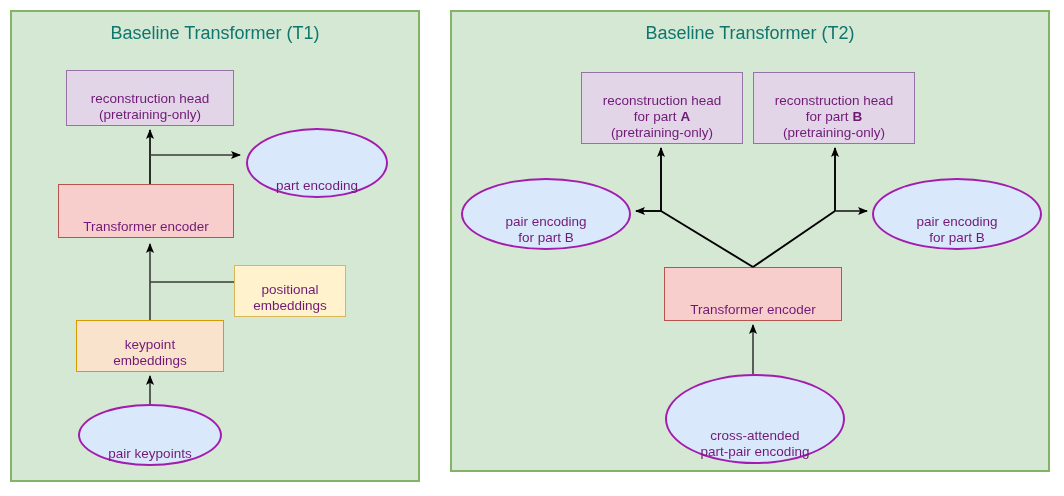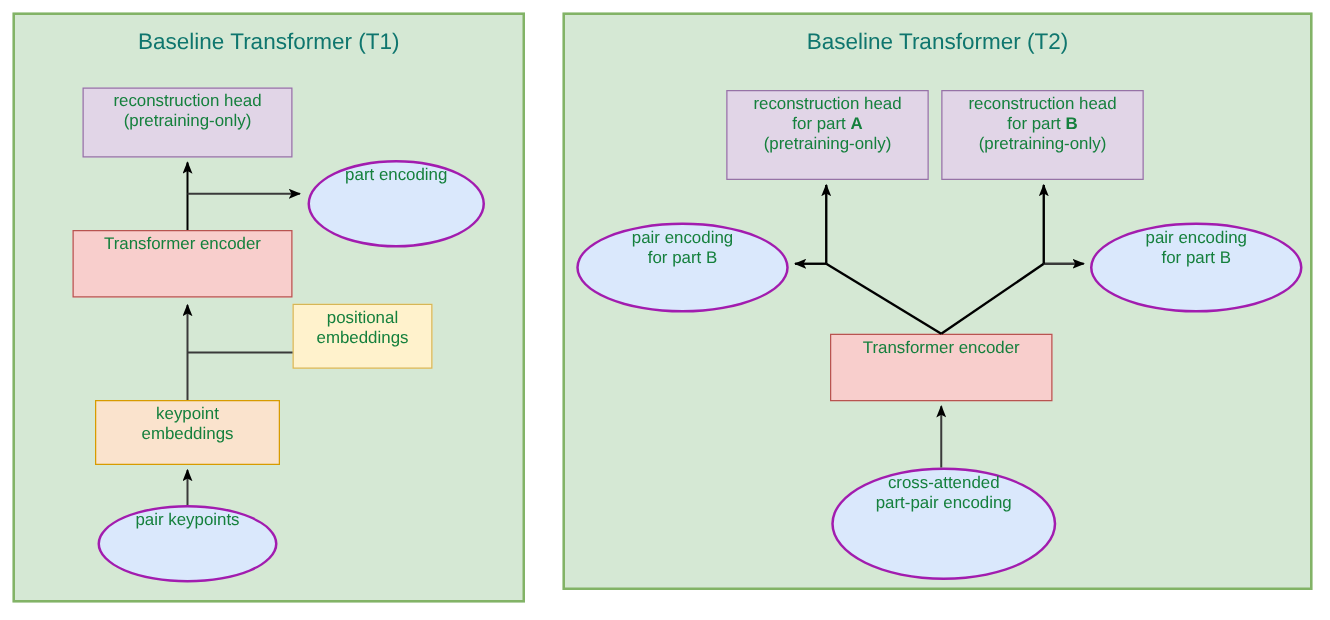--- a/index.html
+++ b/index.html
@@ -36,44 +36,44 @@
     white-space: nowrap;
     line-height: 22px;
   }
   #title-t1 { left: 10px; top: 22px; width: 410px; }
   #title-t2 { left: 450px; top: 22px; width: 600px; text-align: center; }
 
   .node {
     position: absolute;
     box-sizing: border-box;
     display: flex;
-    align-items: flex-start;
+    align-items: flex-end;
     justify-content: center;
     text-align: center;
     font-size: 13.5px;
     line-height: 16px;
-    color: #15803d;
+    color: #701a75;
     padding: 2px 4px;
   }
   .box { border-width: 1px; border-style: solid; }
   .purple { background: #e1d5e7; border-color: #9673a6; }
   .pink   { background: #f8cecc; border-color: #b85450; }
   .orange { background: #fae3cd; border-color: #d79b00; }
   .yellow { background: #fff2cc; border-color: #d6b656; }
   .ellipse {
     background: #dae8fc;
     border: 2px solid #a21caf;
     border-radius: 50%;
   }
 
   
   #t1-recon-head   { left: 66px;  top: 70px;  width: 168px; height: 56px; }
   #t1-part-enc     { left: 246px; top: 128px; width: 142px; height: 70px; }
   #t1-encoder      { left: 58px;  top: 184px; width: 176px; height: 54px; }
-  #t1-pos-emb      { left: 234px; top: 243px; width: 112px; height: 52px; }
+  #t1-pos-emb      { left: 234px; top: 265px; width: 112px; height: 52px; }
   #t1-kp-emb       { left: 76px;  top: 320px; width: 148px; height: 52px; }
   #t1-joint-kp     { left: 78px;  top: 404px; width: 144px; height: 62px; }
 
   
   #t2-recon-a      { left: 581px; top: 72px;  width: 162px; height: 72px; }
   #t2-recon-b      { left: 753px; top: 72px;  width: 162px; height: 72px; }
   #t2-pair-left    { left: 461px; top: 178px; width: 170px; height: 72px; }
   #t2-pair-right   { left: 872px; top: 178px; width: 170px; height: 72px; }
   #t2-encoder      { left: 664px; top: 267px; width: 178px; height: 54px; }
   #t2-cross        { left: 665px; top: 374px; width: 180px; height: 90px; }

